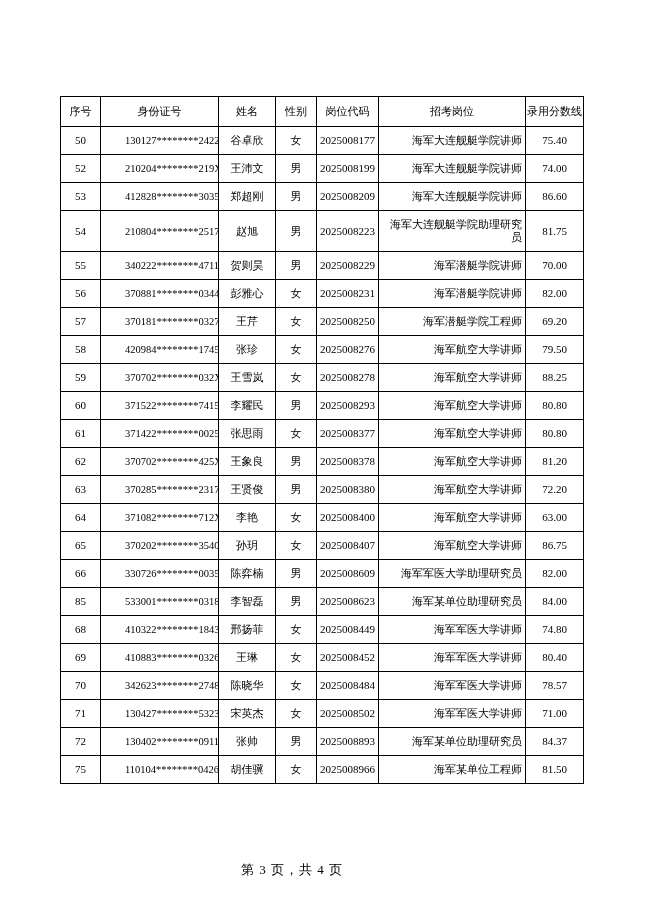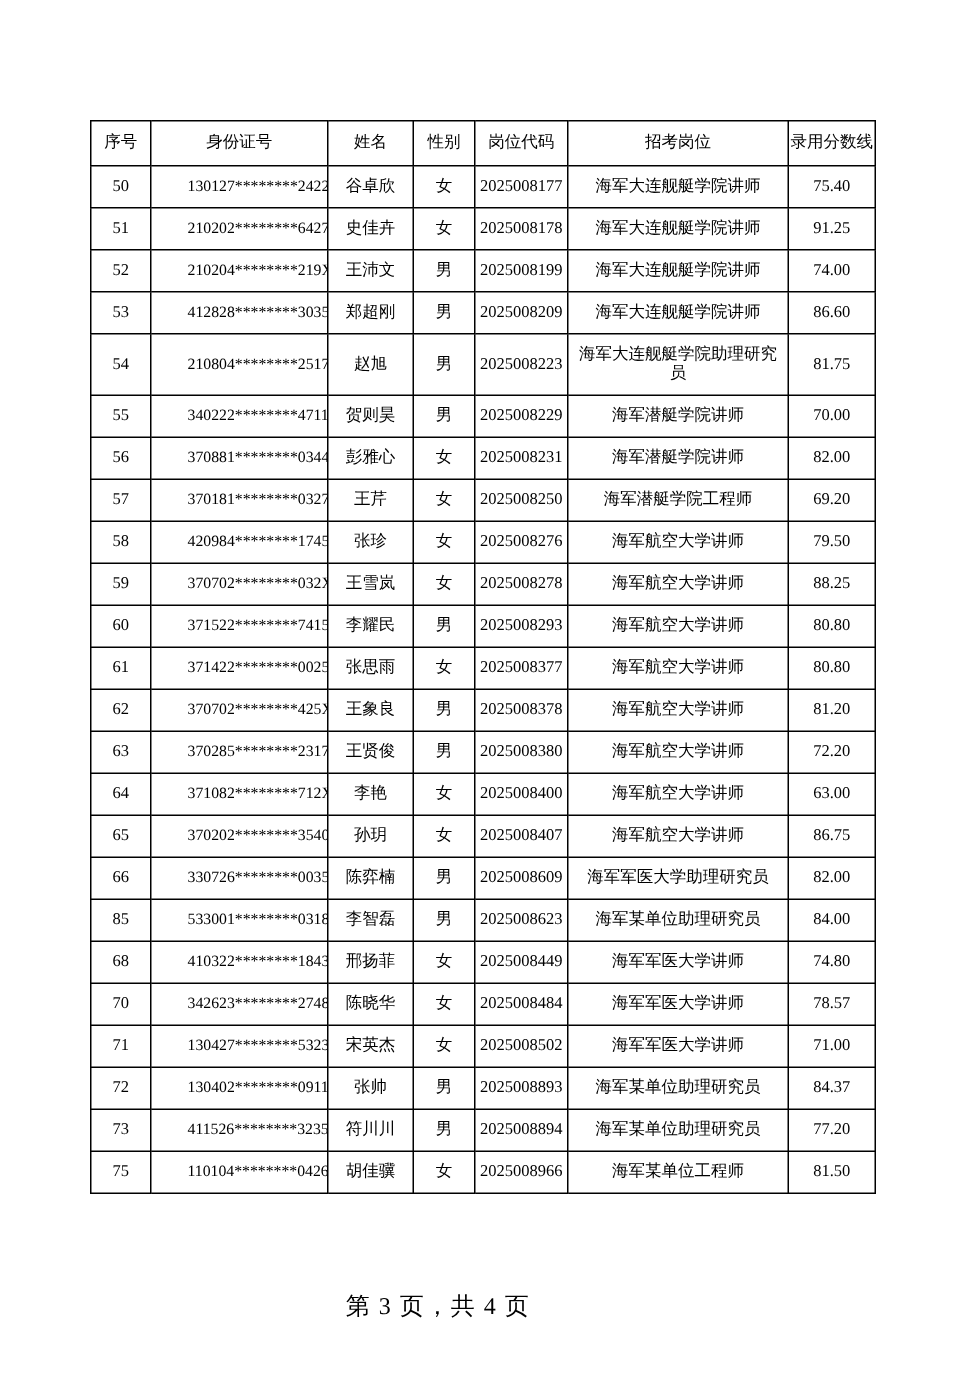--- a/index.html
+++ b/index.html
@@ -11,21 +11,21 @@
   }
   .page {
     position: relative;
     width: 650px;
     height: 919px;
     background: #ffffff;
     overflow: hidden;
   }
   table.roster {
     position: absolute;
-    top: 80px;
+    top: 96px;
     left: 60px;
     width: 523px;
     border-collapse: collapse;
     table-layout: fixed;
   }
   th, td {
     border: 1px solid #000000;
     font-weight: normal;
     font-size: 11px;
     line-height: 13px;
@@ -39,30 +39,30 @@
   col.c-index { width: 40px; }
   col.c-id { width: 118px; }
   col.c-name { width: 57px; }
   col.c-gender { width: 41px; }
   col.c-code { width: 62px; }
   col.c-position { width: 147px; }
   col.c-score { width: 58px; }
 
   td.cell-id_number { font-size: 10.5px; white-space: nowrap; padding-left: 24px; }
   td.cell-position_code { white-space: nowrap; }
-  td.cell-position { text-align: center; padding-left: 3px; padding-right: 3px; }
+  td.cell-position { text-align: right; padding-left: 3px; padding-right: 3px; }
   td.cell-score_line { white-space: nowrap; }
 
   .footer {
     position: absolute;
     top: 861px;
     left: 0;
     width: 584px;
     text-align: center;
-    font-size: 16px;
+    font-size: 13px;
     letter-spacing: 1px;
   }
 </style>
 </head>
 <body>
 
 <div class="page">
 
   <table class="roster">
     <colgroup>
@@ -89,29 +89,20 @@
         <tr>
           <td class="cell-index">50</td>
           <td class="cell-id_number">130127********2422</td>
           <td class="cell-name">谷卓欣</td>
           <td class="cell-gender">女</td>
           <td class="cell-position_code">2025008177</td>
           <td class="cell-position">海军大连舰艇学院讲师</td>
           <td class="cell-score_line">75.40</td>
         </tr>
         <tr>
-          <td class="cell-index">51</td>
-          <td class="cell-id_number">210202********6427</td>
-          <td class="cell-name">史佳卉</td>
-          <td class="cell-gender">女</td>
-          <td class="cell-position_code">2025008178</td>
-          <td class="cell-position">海军大连舰艇学院讲师</td>
-          <td class="cell-score_line">91.25</td>
-        </tr>
-        <tr>
           <td class="cell-index">52</td>
           <td class="cell-id_number">210204********219X</td>
           <td class="cell-name">王沛文</td>
           <td class="cell-gender">男</td>
           <td class="cell-position_code">2025008199</td>
           <td class="cell-position">海军大连舰艇学院讲师</td>
           <td class="cell-score_line">74.00</td>
         </tr>
         <tr>
           <td class="cell-index">53</td>
@@ -251,20 +242,29 @@
         <tr>
           <td class="cell-index">68</td>
           <td class="cell-id_number">410322********1843</td>
           <td class="cell-name">邢扬菲</td>
           <td class="cell-gender">女</td>
           <td class="cell-position_code">2025008449</td>
           <td class="cell-position">海军军医大学讲师</td>
           <td class="cell-score_line">74.80</td>
         </tr>
         <tr>
+          <td class="cell-index">69</td>
+          <td class="cell-id_number">410883********0326</td>
+          <td class="cell-name">王琳</td>
+          <td class="cell-gender">女</td>
+          <td class="cell-position_code">2025008452</td>
+          <td class="cell-position">海军军医大学讲师</td>
+          <td class="cell-score_line">80.40</td>
+        </tr>
+        <tr>
           <td class="cell-index">70</td>
           <td class="cell-id_number">342623********2748</td>
           <td class="cell-name">陈晓华</td>
           <td class="cell-gender">女</td>
           <td class="cell-position_code">2025008484</td>
           <td class="cell-position">海军军医大学讲师</td>
           <td class="cell-score_line">78.57</td>
         </tr>
         <tr>
           <td class="cell-index">71</td>
@@ -278,29 +278,20 @@
         <tr>
           <td class="cell-index">72</td>
           <td class="cell-id_number">130402********0911</td>
           <td class="cell-name">张帅</td>
           <td class="cell-gender">男</td>
           <td class="cell-position_code">2025008893</td>
           <td class="cell-position">海军某单位助理研究员</td>
           <td class="cell-score_line">84.37</td>
         </tr>
         <tr>
-          <td class="cell-index">73</td>
-          <td class="cell-id_number">411526********3235</td>
-          <td class="cell-name">符川川</td>
-          <td class="cell-gender">男</td>
-          <td class="cell-position_code">2025008894</td>
-          <td class="cell-position">海军某单位助理研究员</td>
-          <td class="cell-score_line">77.20</td>
-        </tr>
-        <tr>
           <td class="cell-index">75</td>
           <td class="cell-id_number">110104********0426</td>
           <td class="cell-name">胡佳骥</td>
           <td class="cell-gender">女</td>
           <td class="cell-position_code">2025008966</td>
           <td class="cell-position">海军某单位工程师</td>
           <td class="cell-score_line">81.50</td>
         </tr>
       </tbody>
   </table>

